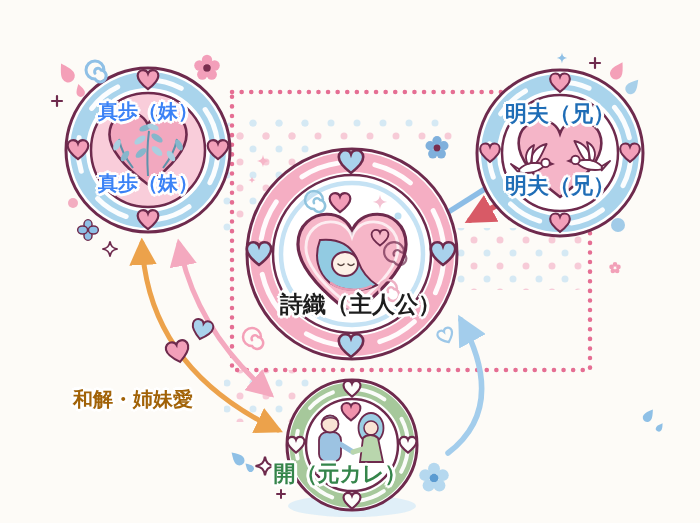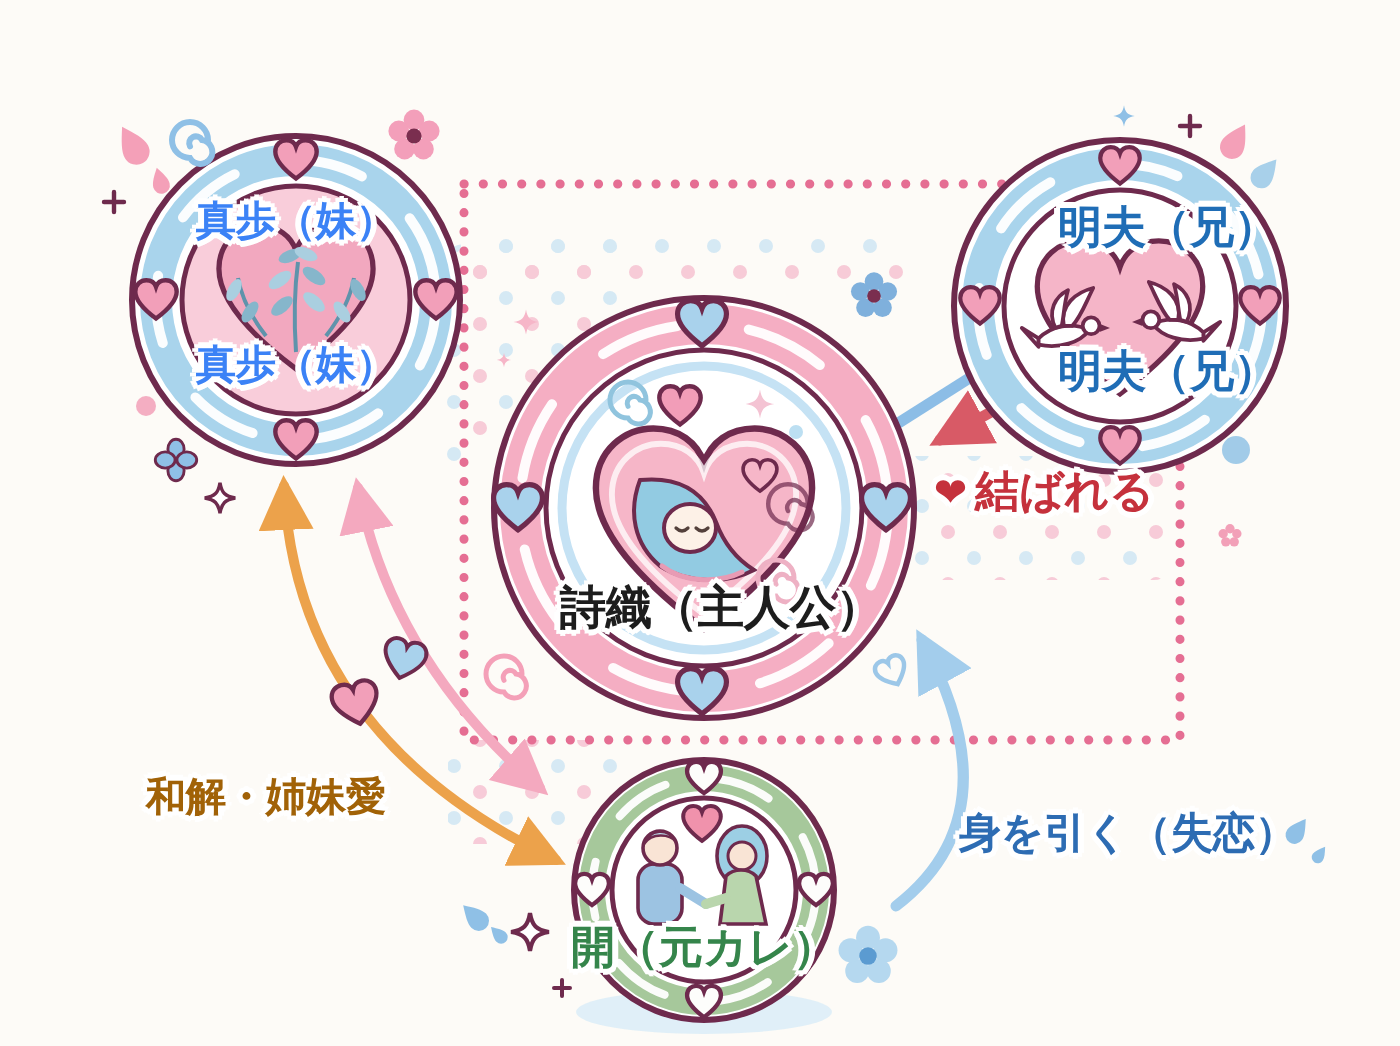--- a/index.html
+++ b/index.html
@@ -11,28 +11,28 @@
   .stage svg{position:absolute;left:0;top:0;}
   .lbl{
     position:absolute;transform:translate(-50%,-50%);
     white-space:nowrap;font-weight:800;line-height:1;z-index:5;
     text-shadow:0 2px 0 #fff,0 -2px 0 #fff,2px 0 0 #fff,-2px 0 0 #fff,
                 2px 2px 0 #fff,-2px 2px 0 #fff,2px -2px 0 #fff,-2px -2px 0 #fff,
                 0 3px 0 #fff,0 -3px 0 #fff,3px 0 0 #fff,-3px 0 0 #fff;
   }
   .title{left:355px;top:33px;font-size:29px;color:#7a2e4f;letter-spacing:1px;text-shadow:none;}
   .maho{color:#3b82f6;font-size:20px;}
-  .akio{color:#1f6db6;font-size:22px;margin-left:24px;}
+  .akio{color:#1f6db6;font-size:22px;}
   .family{left:352px;top:112px;font-size:20px;color:#ec6f92;}
   .shiori{left:352px;top:304px;font-size:23px;color:#1d1d1d;padding-left:17px;}
   .union{left:522px;top:246px;font-size:22px;color:#c5313c;}
   .union .hicon{margin-right:4px;font-size:20px;}
   .wakai{left:133px;top:399px;font-size:20px;color:#a16207;}
   .miohiku{left:564px;top:417px;font-size:21px;color:#2d6cb3;}
-  .kai{left:352px;top:474px;font-size:22px;color:#35854b;}
+  .kai{left:340px;top:474px;font-size:22px;color:#35854b;}
 </style>
 </head>
 <body>
 
 <div class="stage">
 
 <svg width="700" height="523" viewBox="0 0 700 523">
   <defs>
     <path id="heartP" d="M0 42 C-32 18 -47 -2 -47 -19 C-47 -36 -34 -45 -22 -45 C-11 -45 -3 -39 0 -30 C3 -39 11 -45 22 -45 C34 -45 47 -36 47 -19 C47 -2 32 18 0 42 Z"></path>
     <path id="spiralP" d="M 9 0 A 9 9 0 1 0 0 9 A 6 6 0 1 0 6 0 A 3.2 3.2 0 1 0 0 3.2" fill="none" stroke-linecap="round"></path>
@@ -252,20 +252,16 @@
     <use href="#dropP" transform="translate(660,427) rotate(35) scale(0.5)" fill="#8fc0e6"></use>
     <use href="#spiralP" transform="translate(252,337)" stroke="#f4a0b8" stroke-width="2.5"></use>
   </g>
 </svg>
 
 <div class="lbl maho" style="left:148px;top:111px;">真歩（妹）</div>
 <div class="lbl maho" style="left:148px;top:183px;">真歩（妹）</div>
 <div class="lbl akio" style="left:560px;top:114px;">明夫（兄）</div>
 <div class="lbl akio" style="left:560px;top:186px;">明夫（兄）</div>
 <div class="lbl shiori">詩織（主人公）</div>
-<div class="lbl union">
-  <span class="hicon">❤</span><span>結ばれる</span>
+<div class="lbl wakai">和解・姉妹愛</div>
+<div class="lbl kai">開（元カレ）</div>
+
 </div>
-<div class="lbl wakai">和解・姉妹愛</div>
-<div class="lbl miohiku">身を引く（失恋）</div>
-<div class="lbl kai">開（元カレ）</div>
-
-</div>
 
 </body></html>

